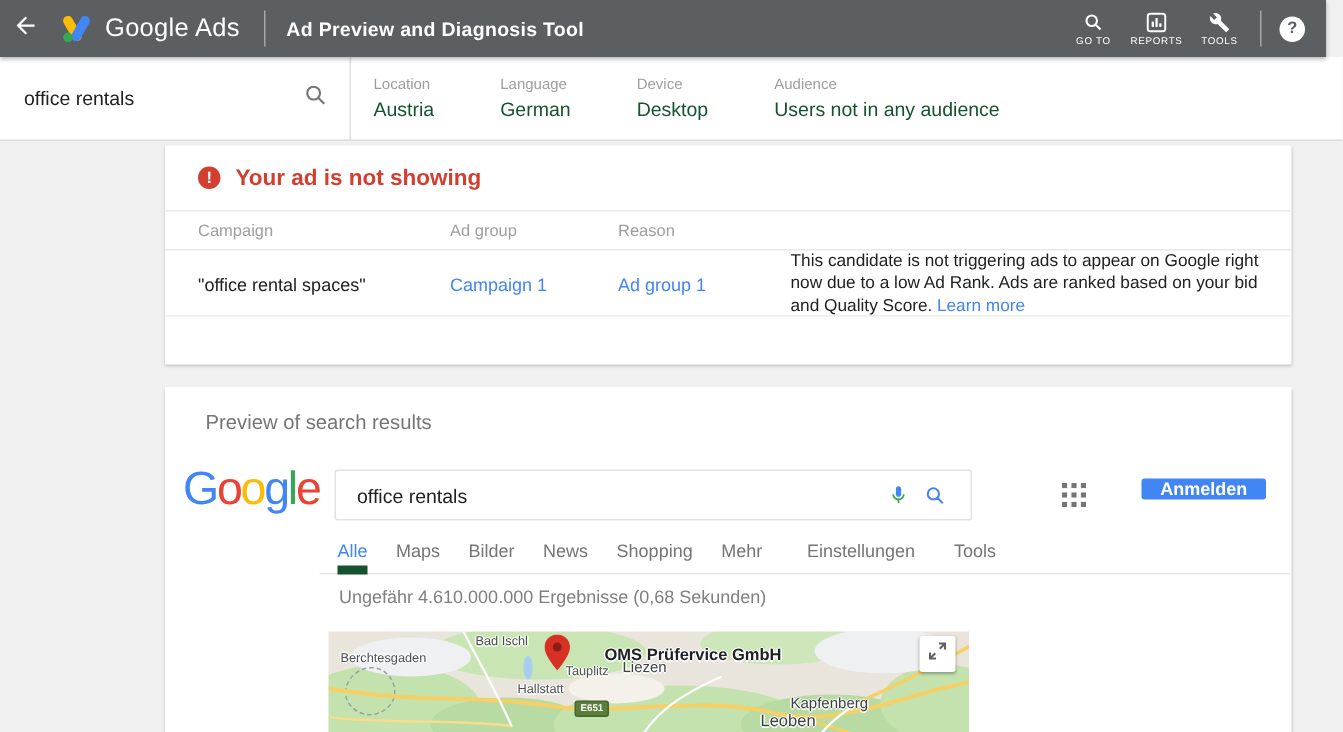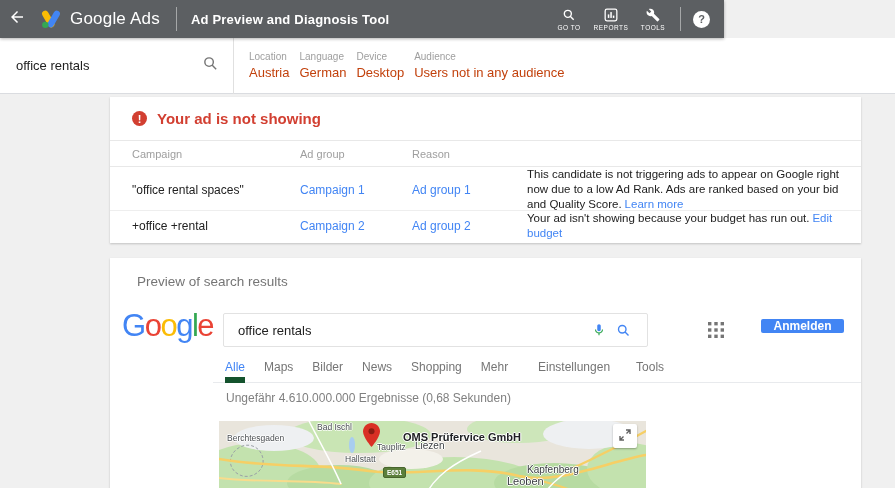--- a/index.html
+++ b/index.html
@@ -1,20 +1,20 @@
 <!DOCTYPE html>
 <html><head>
 <meta charset="utf-8">
 <style>
   * { margin:0; padding:0; box-sizing:border-box; }
   html,body { width:895px; height:488px; overflow:hidden; background:#f0f0f0;
               font-family:"Liberation Sans", sans-serif; }
 
   
-  .appbar { position:absolute; left:0; top:0; width:724px; height:38px;
+  .appbar { position:absolute; left:0; top:0; width:884px; height:38px;
             background:#5c5f62; display:flex; align-items:center;
             box-shadow:0 1px 3px rgba(0,0,0,.3); z-index:10; color:#fff; }
   .back-btn { width:34px; height:38px; display:flex; align-items:center; justify-content:center; cursor:pointer; }
   .ads-logo { width:22px; height:22px; margin:0 8px 0 6px; }
   .brand { font-size:17px; font-weight:400; letter-spacing:.2px; }
   .bar-divider { width:1px; height:24px; background:rgba(255,255,255,.45); margin:0 14px 0 16px; }
   .appbar-title { font-size:13px; font-weight:bold; letter-spacing:.2px; }
   .appbar-right { margin-left:auto; display:flex; align-items:center; height:38px; }
   .icon-stack { display:flex; flex-direction:column; align-items:center; justify-content:center;
                 width:42px; height:38px; cursor:pointer; }
@@ -23,23 +23,23 @@
   .help-btn { width:17px; height:17px; border-radius:50%; background:#fff; color:#5c5f62;
               font-size:11px; font-weight:bold; display:flex; align-items:center;
               justify-content:center; margin:0 14px 0 12px; cursor:pointer; }
 
   
   .filterbar { position:absolute; left:0; top:38px; width:895px; height:56px; background:#fff;
                border-bottom:1px solid #dadce0; display:flex; align-items:center; z-index:5; }
   .kw-box { width:233px; height:100%; display:flex; align-items:center; padding:0 14px 0 16px; }
   .kw-text { font-size:13px; color:#212121; flex:1; }
   .vdiv { width:1px; height:56px; background:#e0e0e0; }
-  .filter-fields { display:flex; gap:10px; padding-left:15px;justify-content:center; }
+  .filter-fields { display:flex; gap:44px; padding-left:15px;justify-content:center; }
   .ffield .flabel { font-size:10px; color:#9e9e9e; margin-bottom:3px; }
-  .ffield .fvalue { font-size:13px; color:#c2410c; }
+  .ffield .fvalue { font-size:13px; color:#14532d; }
 
   
   .panel { position:absolute; left:110px; width:751px; background:#fff;
            box-shadow:0 1px 2px rgba(0,0,0,.2); }
   .panel-error { top:97px; height:146px; }
   .panel-preview { top:258px; height:240px; }
 
   
   .err-head { height:44px; display:flex; align-items:center; padding-left:22px;
               border-bottom:1px solid #e8e8e8; }
@@ -193,26 +193,20 @@
   <div class="diag-row diag-header">
     <span class="hc">Campaign</span>
     <span class="hc">Ad group</span>
     <span class="hc">Reason</span>
   </div>
   <div class="diag-row diag-r1">
     <span class="cell-kw">"office rental spaces"</span>
     <a class="cell-link">Campaign 1</a>
     <a class="cell-link">Ad group 1</a>
     <span class="cell-reason"><span>This candidate is not triggering ads to appear on Google right now due to a low Ad Rank. Ads are ranked based on your bid and Quality Score.</span><a class="inline-link">Learn more</a></span>
-  </div>
-  <div class="diag-row diag-r2">
-    <span class="cell-kw">+office +rental</span>
-    <a class="cell-link">Campaign 2</a>
-    <a class="cell-link">Ad group 2</a>
-    <span class="cell-reason"><span>Your ad isn't showing because your budget has run out.</span><a class="inline-link">Edit budget</a></span>
   </div>
 </div>
 
 <div class="panel panel-preview">
   <div class="prev-title">Preview of search results</div>
 
   <div class="glogo"><span style="color:#4285F4">G</span><span style="color:#EA4335">o</span><span style="color:#FBBC05">o</span><span style="color:#4285F4">g</span><span style="color:#34A853">l</span><span style="color:#EA4335">e</span></div>
 
   <div class="gsearch">
     <span class="q">office rentals</span>

